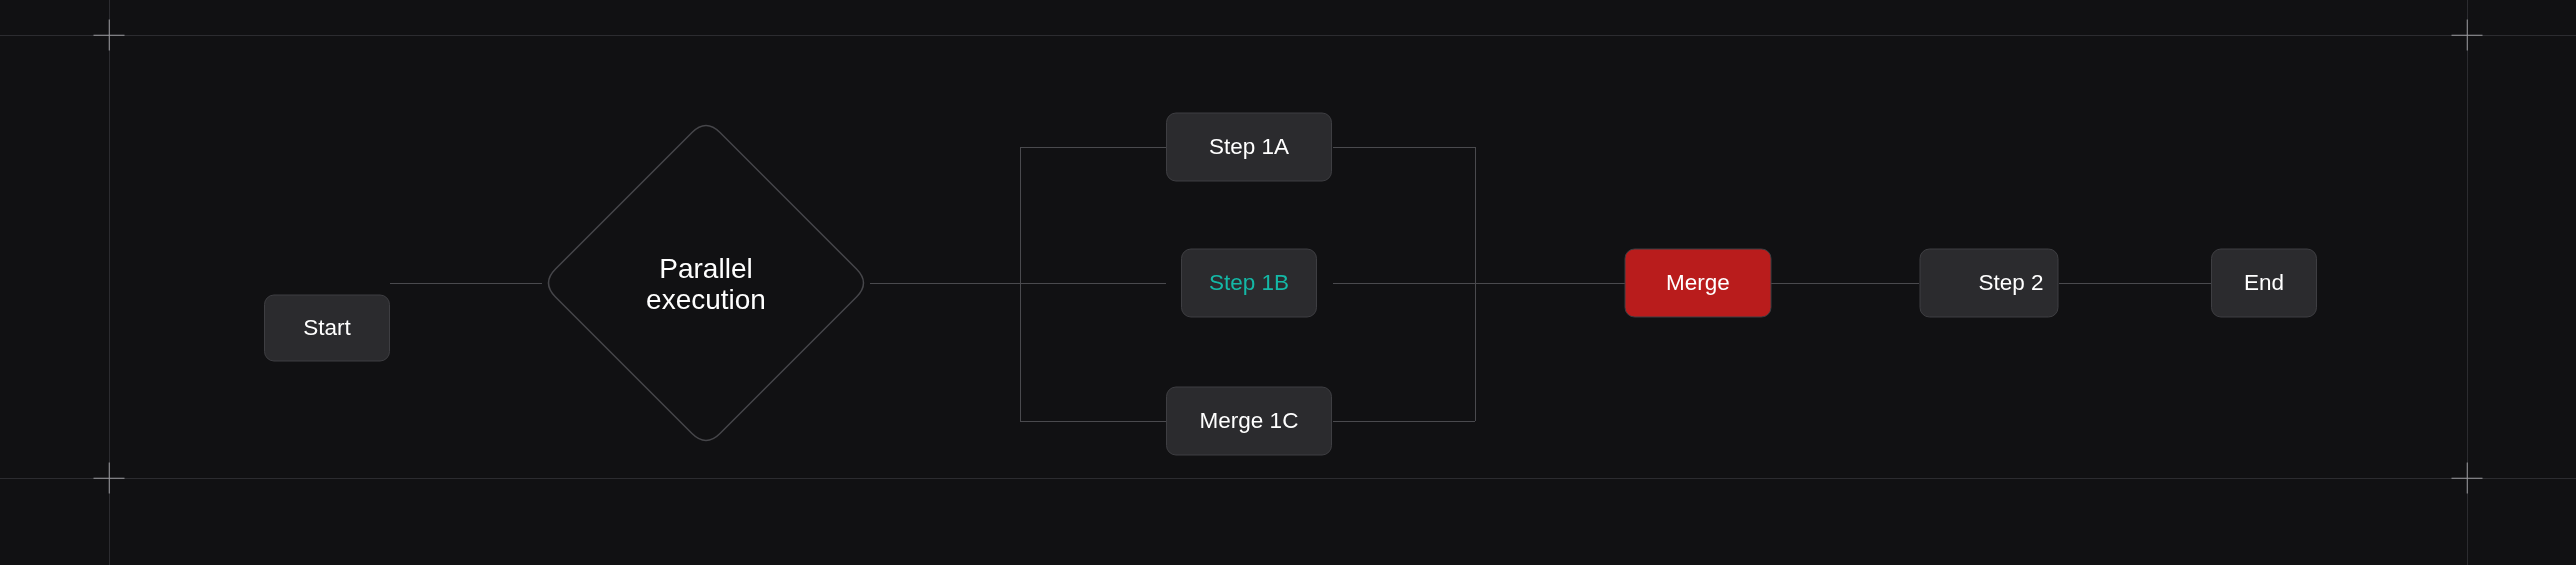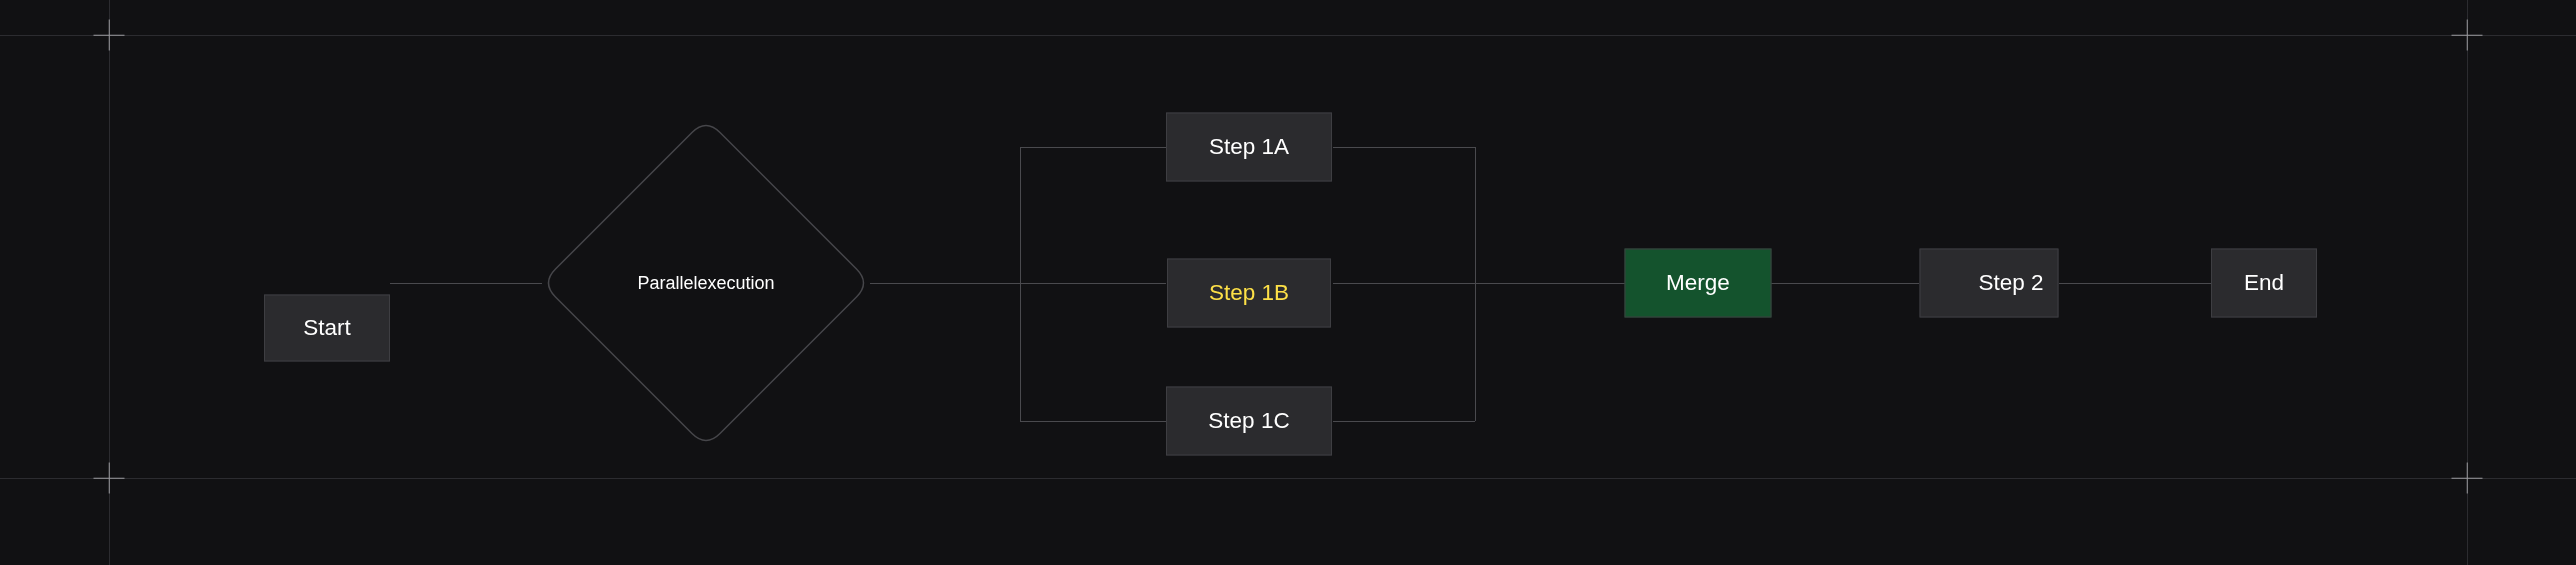--- a/index.html
+++ b/index.html
@@ -73,46 +73,46 @@
 
   
   .node {
     position: absolute;
     box-sizing: border-box;
     display: flex;
     align-items: center;
     justify-content: center;
     background: #2b2b2e;
     border: 0.7px solid #3e3e42;
-    border-radius: 0;
+    border-radius: 10px;
     color: #ffffff;
     font-size: 22.5px;
     line-height: 1;
     white-space: nowrap;
     transform: translate(-50%, -50%);
   }
 
   
   .diamond-wrap {
     position: absolute;
     transform: translate(-50%, -50%);
   }
   .diamond-shape {
     position: absolute;
     inset: 0;
   }
   .diamond-label {
     position: absolute;
     inset: 0;
     display: flex;
-    flex-direction: row;
+    flex-direction: column;
     align-items: center;
     justify-content: center;
     color: #ffffff;
-    font-size: 18px;
+    font-size: 28px;
     line-height: 31px;
     text-align: center;
   }
 </style>
 </head>
 <body>
 
 <div id="canvas">
 
   <div id="guides-layer">
@@ -147,27 +147,27 @@
           <path d="M 201.28 18.72 L 201.28 18.72 Q 220 0 238.72 18.72 L 421.28 201.28 Q 440 220 421.28 238.72 L 238.72 421.28 Q 220 440 201.28 421.28 L 18.72 238.72 Q 0 220 18.72 201.28 Z" fill="none" stroke="#46464a" stroke-width="2"></path>
         </svg>
         <div class="diamond-label">
           <span>Parallel</span>
           <span>execution</span>
         </div>
       </div>
       <div class="node" style="left: 1249px; top: 147px; width: 166px; height: 69px; background: rgb(43, 43, 46); border-color: rgb(62, 62, 66); color: rgb(255, 255, 255);">
         <span>Step 1A</span>
       </div>
-      <div class="node" style="left: 1249px; top: 283px; width: 164px; height: 69px; background: rgb(43, 43, 46); border-color: rgb(62, 62, 66); color: #fde047; margin-top: 10px;">
+      <div class="node" style="left: 1249px; top: 283px; width: 136px; height: 69px; background: rgb(43, 43, 46); border-color: rgb(62, 62, 66); color: #14b8a6;">
         <span>Step 1B</span>
       </div>
       <div class="node" style="left: 1249px; top: 421px; width: 166px; height: 69px; background: rgb(43, 43, 46); border-color: rgb(62, 62, 66); color: rgb(255, 255, 255);">
-        <span>Step 1C</span>
+        <span>Merge 1C</span>
       </div>
-      <div class="node" style="left: 1698px; top: 283px; width: 147px; height: 69px; background: #14532d; border-color: rgb(62, 62, 66); color: rgb(255, 255, 255);">
+      <div class="node" style="left: 1698px; top: 283px; width: 147px; height: 69px; background: #b91c1c; border-color: rgb(62, 62, 66); color: rgb(255, 255, 255);">
         <span>Merge</span>
       </div>
       <div class="node" style="left: 1989px; top: 283px; width: 139px; height: 69px; background: rgb(43, 43, 46); border-color: rgb(62, 62, 66); color: rgb(255, 255, 255); padding-left: 44px;">
         <span>Step 2</span>
       </div>
       <div class="node" style="left: 2264px; top: 283px; width: 106px; height: 69px; background: rgb(43, 43, 46); border-color: rgb(62, 62, 66); color: rgb(255, 255, 255);">
         <span>End</span>
       </div>
     </div>
 

